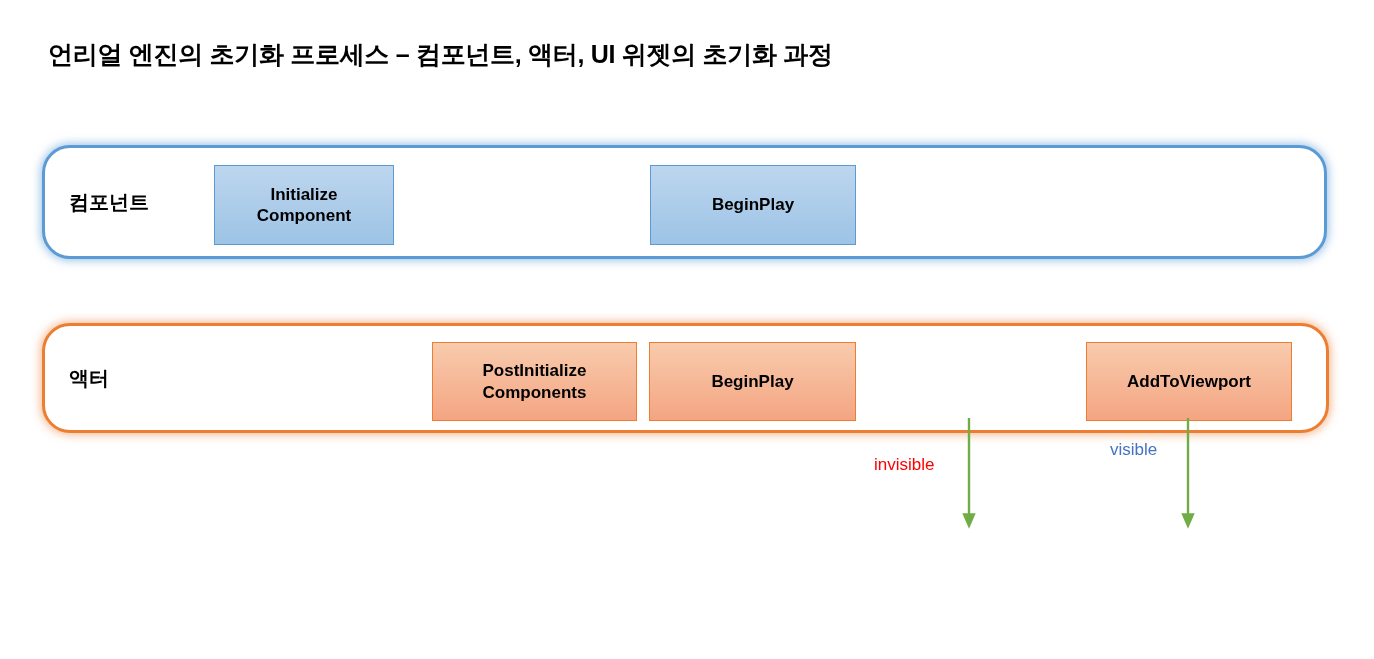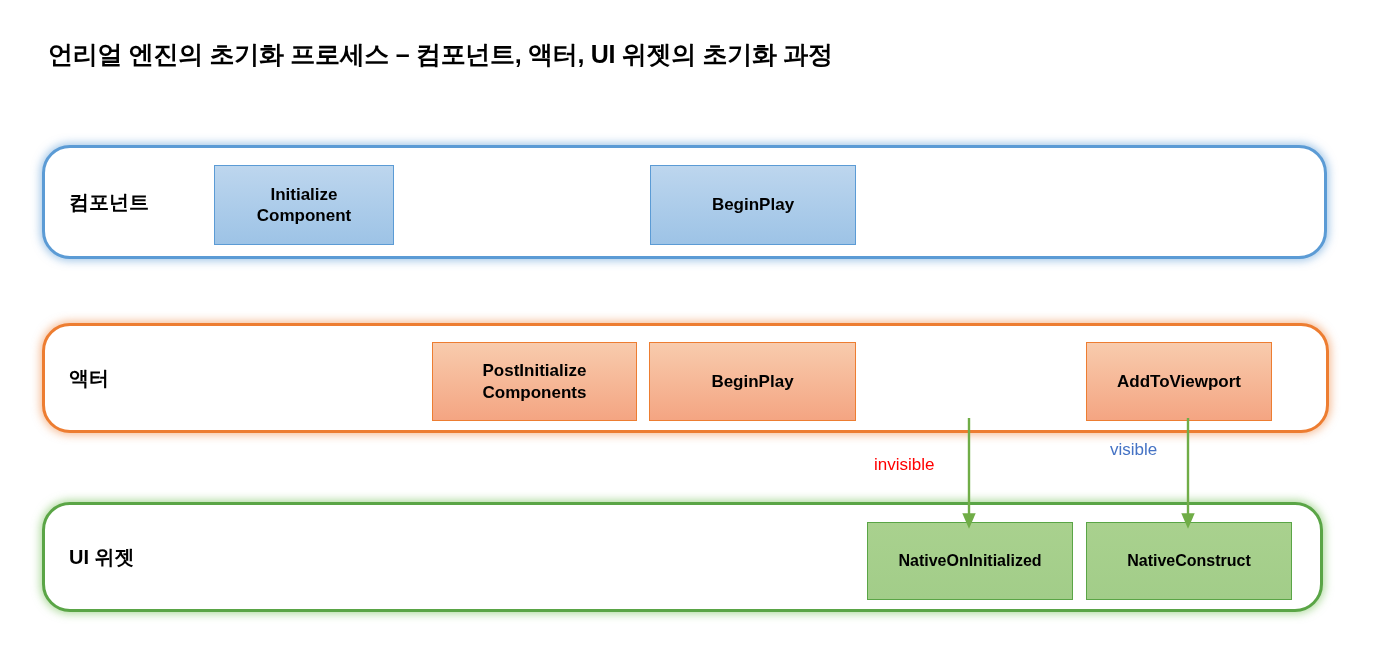--- a/index.html
+++ b/index.html
@@ -159,36 +159,25 @@
         <span>PostInitialize</span><br>
         <span>Components</span>
       </span>
     </div>
 
     <div class="step step-orange" style="left:604px; top:16px; width:207px; height:79px;">
       <span>BeginPlay</span>
     </div>
 
 
-    <div class="step step-orange" style="left:1041px; top:16px; width:186px; height:79px;text-align:right;">
+    <div class="step step-orange" style="left:1041px; top:16px; width:206px; height:79px;text-align:right;">
       <span>AddToViewport</span>
     </div>
   </div>
 
-  <div class="lane lane-widget">
-    <div class="lane-label">UI 위젯</div>
-
-    <div class="step step-green" style="left:822px; top:17px; width:206px; height:78px;">
-      <span>NativeOnInitialized</span>
-    </div>
-
-    <div class="step step-green" style="left:1041px; top:17px; width:206px; height:78px;">
-      <span>NativeConstruct</span>
-    </div>
-  </div>
 
   <svg class="arrow-svg" viewBox="0 0 1374 659">
     <defs>
       <marker id="arrowhead-green" markerWidth="7" markerHeight="7" refX="3.2" refY="3.2" orient="auto" markerUnits="strokeWidth">
         <path d="M0,0.4 L6.4,3.2 L0,6.0 Z" fill="#70ad47"></path>
       </marker>
     </defs>
 
     <line x1="969" y1="418" x2="969" y2="521" stroke="#70ad47" stroke-width="2.4" marker-end="url(#arrowhead-green)"></line>
 

